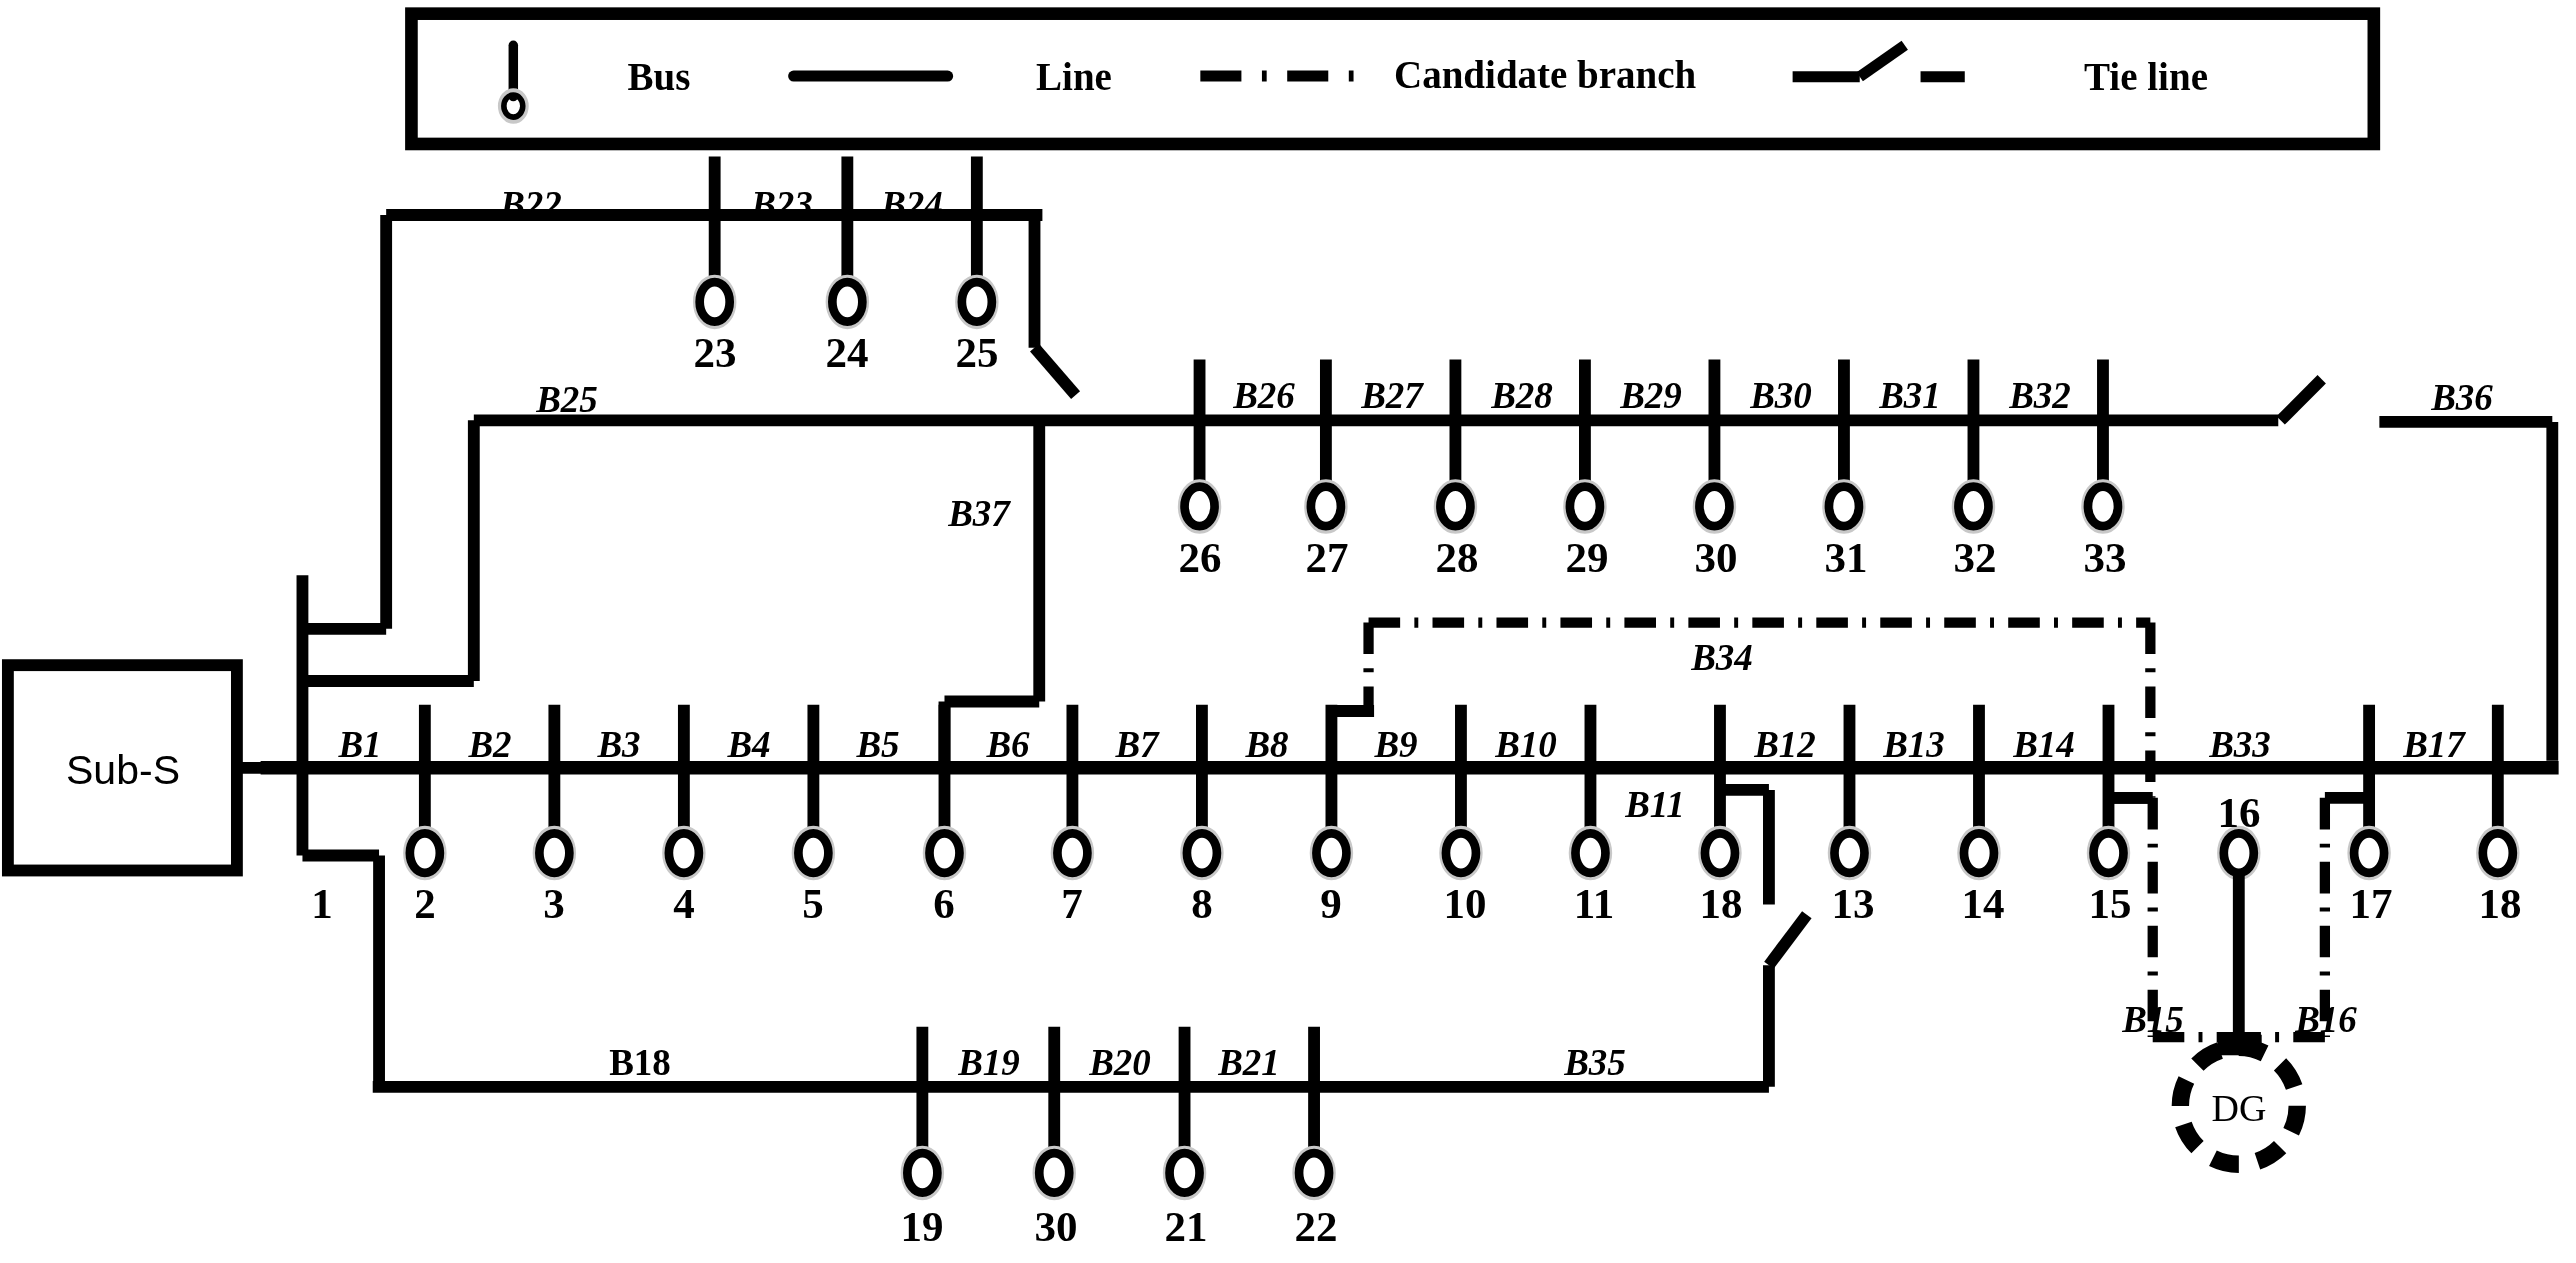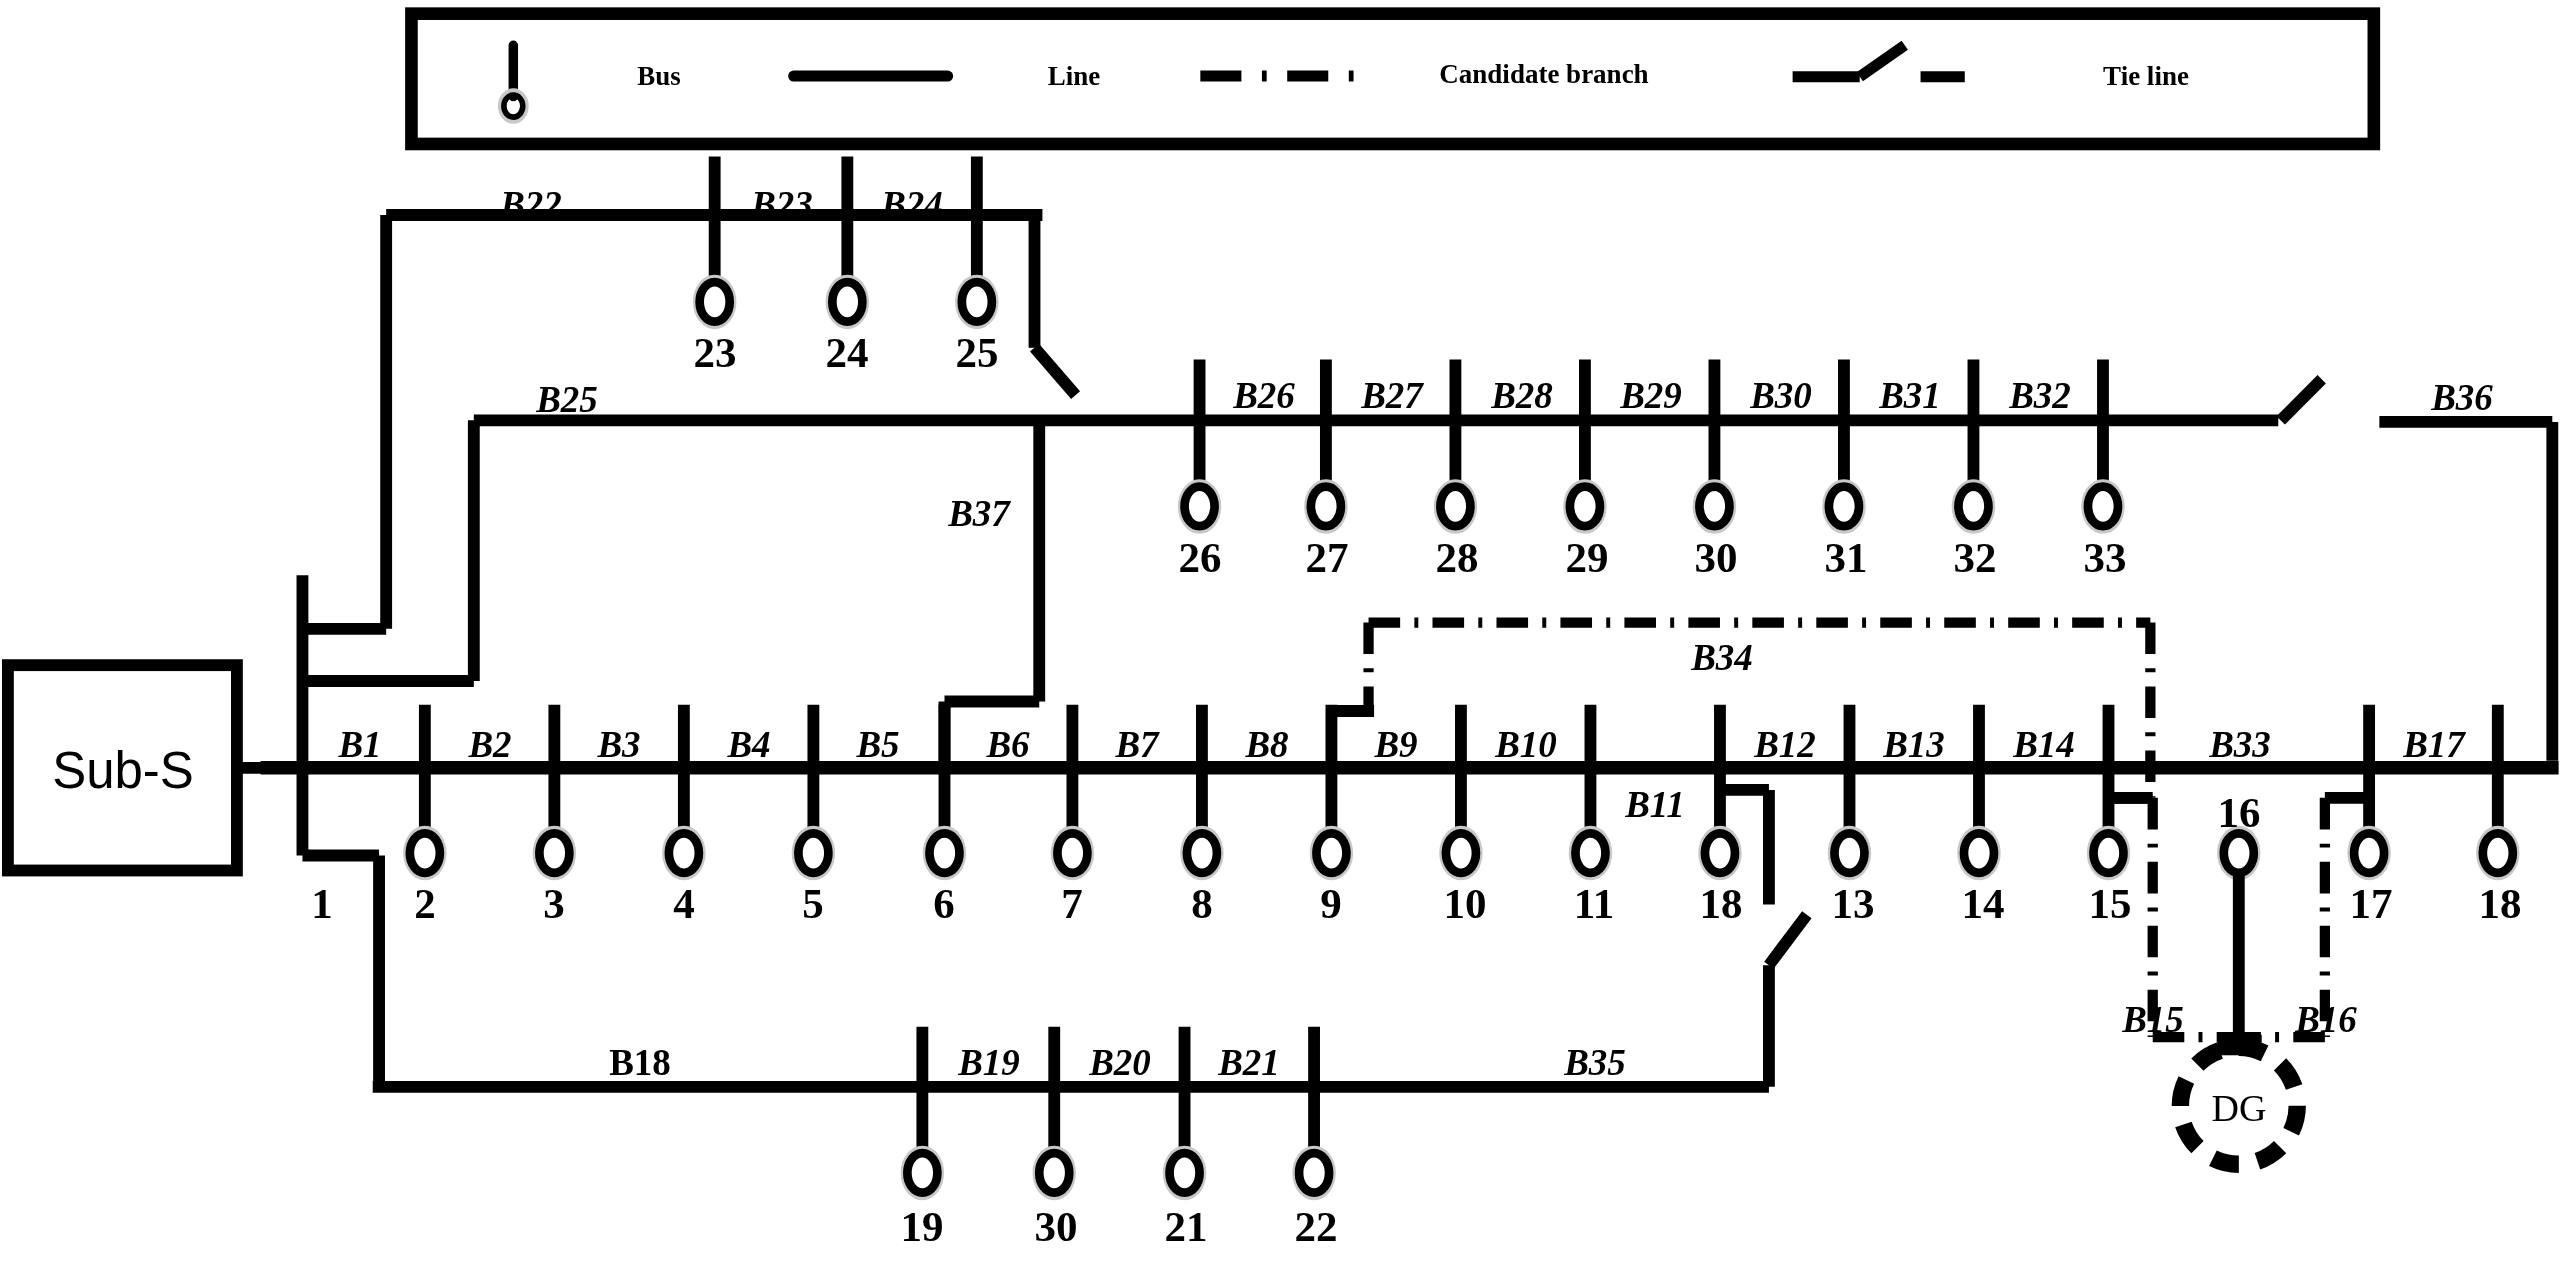--- a/index.html
+++ b/index.html
@@ -9,24 +9,24 @@
   #canvas{position:absolute;left:0;top:0;width:2576px;height:1264px;}
   .lbl{position:absolute;white-space:nowrap;color:#000;}
   
   .branch-label{font-family:"Liberation Serif",serif;font-style:italic;font-weight:bold;font-size:37px;
                 transform:translate(-50%,-50%);letter-spacing:0px;}
   .branch-label.upright{font-style:normal;}
   
   .bus-label{font-family:"Liberation Serif",serif;font-weight:bold;font-size:43px;
              transform:translate(-50%,-50%);}
   
-  .legend-text{font-family:"Liberation Serif",serif;font-weight:bold;font-size:27px;
+  .legend-text{font-family:"Liberation Serif",serif;font-weight:bold;font-size:39px;
                transform:translate(-50%,-50%);text-align:center;line-height:1.02;}
   
-  .subs-text{font-family:"Liberation Sans",sans-serif;font-size:51px;font-weight:400;
+  .subs-text{font-family:"Liberation Sans",sans-serif;font-size:41px;font-weight:400;
              transform:translate(-50%,-50%);}
   .dg-text{font-family:"Liberation Serif",serif;font-size:38px;font-weight:400;
            transform:translate(-50%,-50%);}
 </style>
 </head>
 <body>
 
 <div id="stage">
 
   <svg id="canvas" viewBox="0 0 3262 1600" xmlns="http://www.w3.org/2000/svg">

